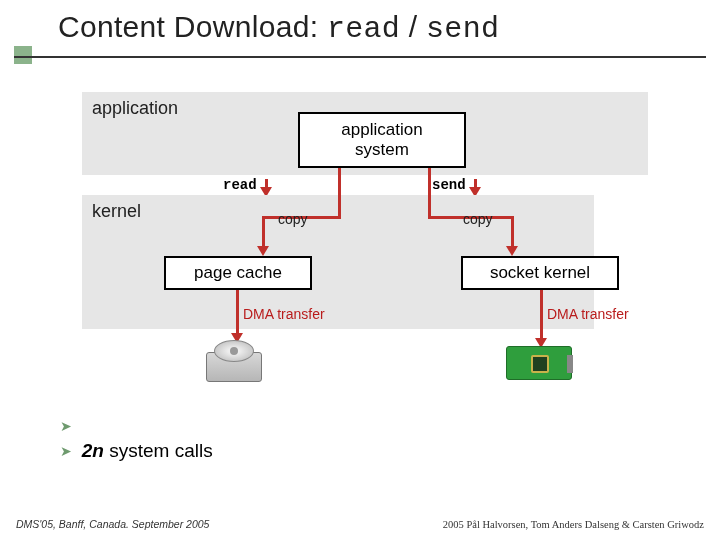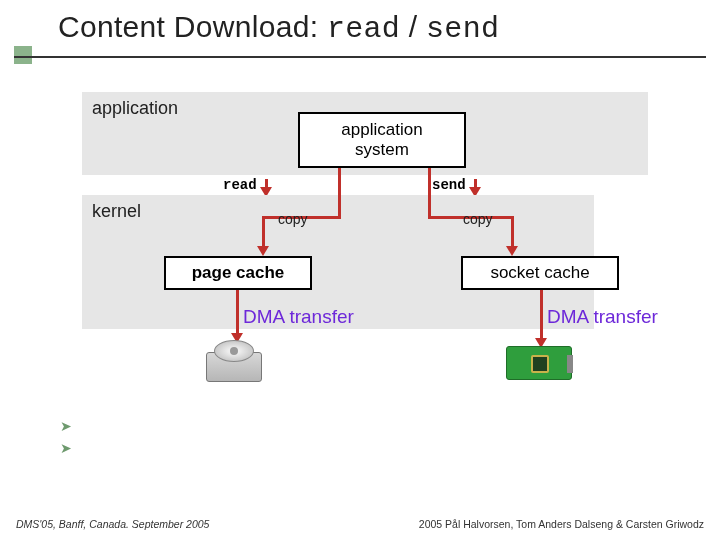--- a/index.html
+++ b/index.html
@@ -8,32 +8,32 @@
   .title-accent { position: absolute; left: 14px; top: 46px; width: 18px; height: 18px; background: #8bb38b; }
   .title-underline { position: absolute; left: 14px; top: 56px; width: 692px; height: 2px; background: #333; }
   .title-text { position: absolute; left: 58px; top: 10px; font-size: 30px; font-weight: 400; color: #222; letter-spacing: .3px; text-align: center; }
   .title-text .mono { font-family: "Courier New", monospace; }
   .layer { position: absolute; background: #e6e6e6; }
   .app-layer { left: 82px; top: 92px; width: 566px; height: 83px; }
   .kernel-layer { left: 82px; top: 195px; width: 512px; height: 134px; }
   .layer-label { position: absolute; left: 10px; top: 6px; font-size: 18px; color: #222; }
   .box { position: absolute; background: #fff; border: 2px solid #000; font-size: 17px; display: flex; align-items: center; justify-content: center; text-align: center; line-height: 1.15; }
   .app-buffer { left: 298px; top: 112px; width: 168px; height: 56px; flex-direction: column; padding: 2px; }
-  .page-cache { left: 164px; top: 256px; width: 148px; height: 34px; font-weight: bold; }
+  .page-cache { left: 164px; top: 256px; width: 148px; height: 34px; }
   .socket-buffer { left: 461px; top: 256px; width: 158px; height: 34px; }
-  .dma-label { position: absolute; font-size: 19px; color: #6d28d9; }
+  .dma-label { position: absolute; font-size: 14px; color: #b91c1c; }
   .copy-label { position: absolute; font-size: 14px; color: #222; }
   .mono-small { font-family: "Courier New", monospace; font-size: 14px; font-weight: 700; position: absolute; }
   .bullets { position: absolute; left: 60px; top: 418px; }
   .bullet-row { display: flex; align-items: center; margin-bottom: 6px; }
   .bullet-glyph { color: #6e9a6e; font-size: 14px; margin-right: 10px; }
   .bullet-text { font-size: 19px; }
   .bullet-text .emph { font-weight: 700; font-style: italic; }
   .footer-left { position: absolute; left: 16px; bottom: 10px; font-size: 10.5px; color: #333; font-style: italic; }
-  .footer-right { position: absolute; right: 16px; bottom: 10px; font-size: 10.5px; color: #333; }
+  .footer-right { position: absolute; right: 16px; bottom: 10px; font-size: 10.5px; color: #333; font-family: Liberation Serif, serif; }
   .arrow-red { position: absolute; background: #c0302b; }
   .arrow-red.v { width: 3px; }
   .arrow-head-down { position: absolute; width: 0; height: 0; border-left: 6px solid transparent; border-right: 6px solid transparent; border-top: 10px solid #c0302b; }
   .arrow-seg { position: absolute; background: #c0302b; height: 3px; }
   .hdd { position: absolute; left: 206px; top: 338px; width: 56px; height: 46px; }
   .hdd .base { position: absolute; left: 0; top: 14px; width: 56px; height: 30px; background: linear-gradient(#d7d7d7,#b6b6b6); border: 1px solid #777; border-radius: 3px; }
   .hdd .platter { position: absolute; left: 8px; top: 2px; width: 40px; height: 22px; background: radial-gradient(#eee 20%, #c9c9c9 70%); border: 1px solid #888; border-radius: 50%; }
   .hdd .spindle { position: absolute; left: 24px; top: 9px; width: 8px; height: 8px; background: #999; border-radius: 50%; }
   .nic { position: absolute; left: 506px; top: 346px; width: 66px; height: 34px; background: #2f9e3d; border-radius: 3px; border: 1px solid #1f6d28; }
   .nic .chip { position: absolute; left: 24px; top: 8px; width: 18px; height: 18px; background: #204020; border: 2px solid #c9b24a; border-radius: 2px; }
@@ -78,21 +78,21 @@
   <div class="arrow-red v" style="left:428px; top:168px; height:48px;"></div>
   <div class="arrow-seg" style="left:428px; top:216px; width:86px;"></div>
   <div class="arrow-red v" style="left:511px; top:216px; height:32px;"></div>
   <div class="arrow-head-down" style="left:506px; top:246px;"></div>
   <span class="copy-label" style="left:463px; top:211px;">copy</span>
 
   <div class="box page-cache">
       <span>page cache</span>
     </div>
   <div class="box socket-buffer">
-      <span>socket cache</span>
+      <span>socket kernel</span>
     </div>
 
   <div class="arrow-red v" style="left:236px; top:290px; height:45px;"></div>
   <div class="arrow-head-down" style="left:231px; top:333px;"></div>
   <span class="dma-label" style="left:243px; top:306px;">DMA transfer</span>
 
   <div class="arrow-red v" style="left:540px; top:290px; height:50px;"></div>
   <div class="arrow-head-down" style="left:535px; top:338px;"></div>
   <span class="dma-label" style="left:547px; top:306px;">DMA transfer</span>
 
@@ -105,18 +105,21 @@
     <div class="chip"></div>
       <div class="port"></div>
   </div>
 
   <div class="bullets">
     <div class="bullet-row">
       <span class="bullet-glyph">➤</span>
     </div>
     <div class="bullet-row">
       <span class="bullet-glyph">➤</span>
+      <span class="bullet-text">
+        <span class="emph">2</span><span class="emph">n</span><span> system calls</span>
+      </span>
     </div>
   </div>
 
   <div class="footer-left">DMS'05, Banff, Canada. September 2005</div>
   <div class="footer-right">2005  Pål Halvorsen, Tom Anders Dalseng &amp; Carsten Griwodz</div>
 </div>
 
 </body></html>

